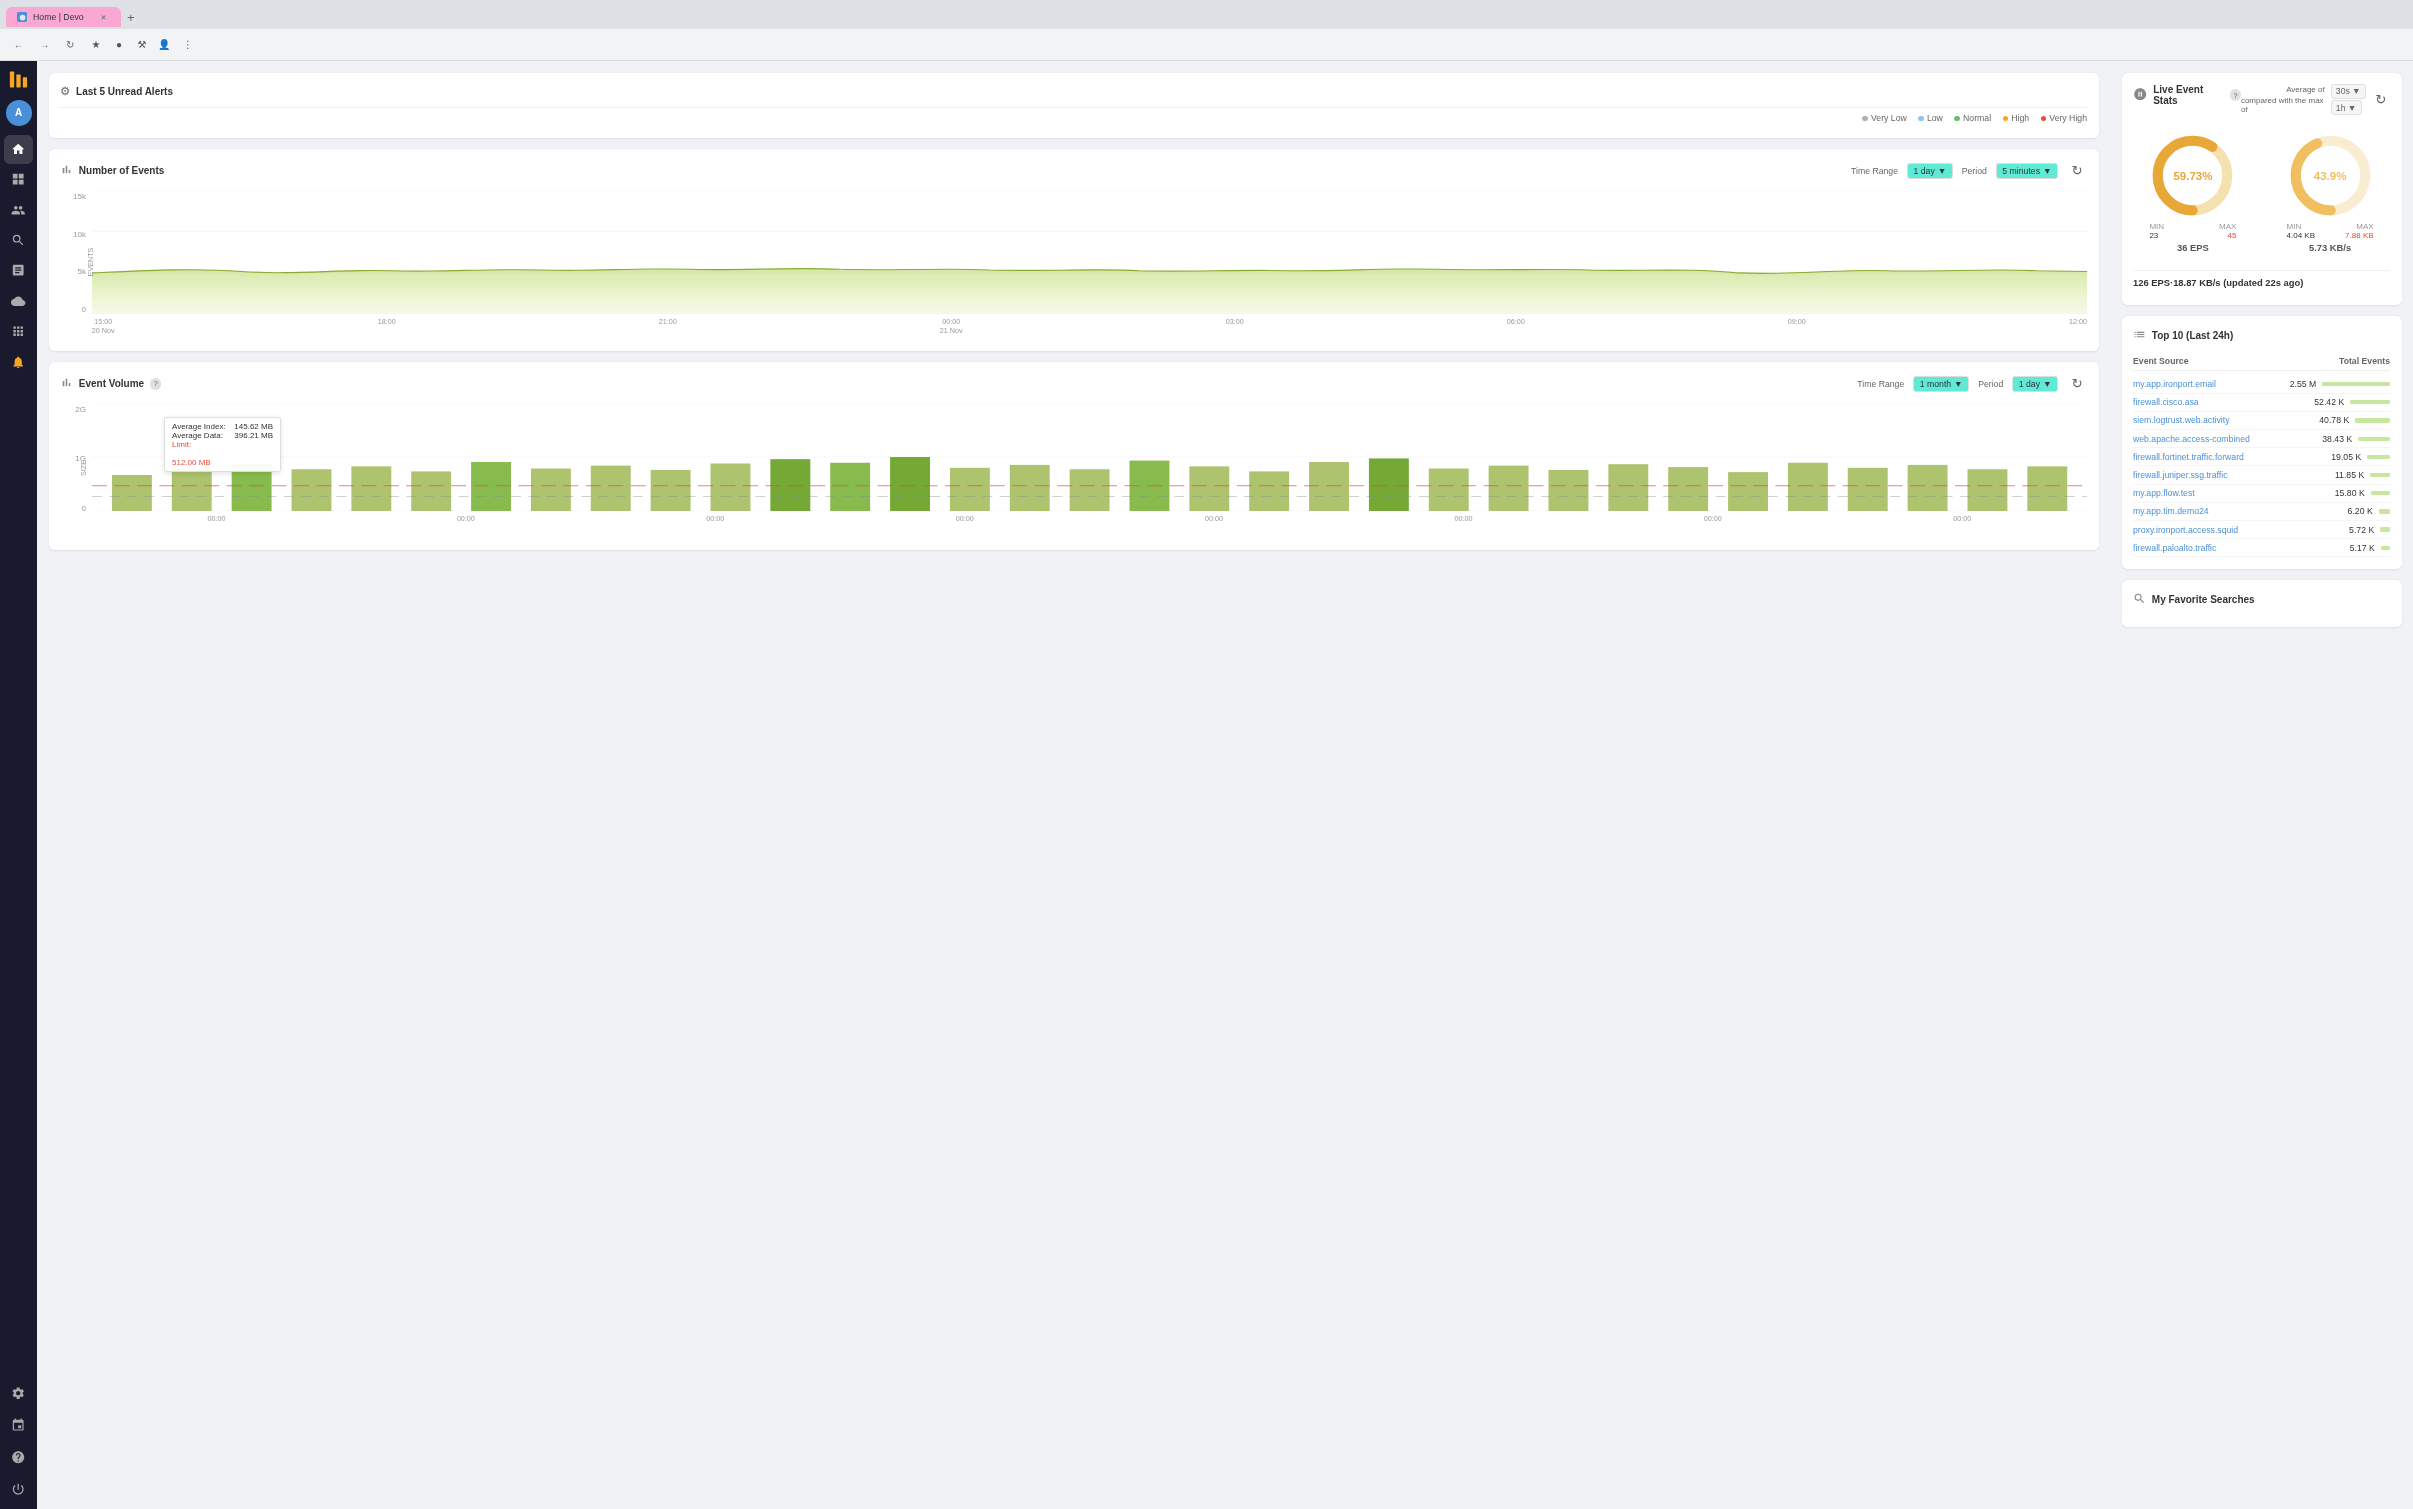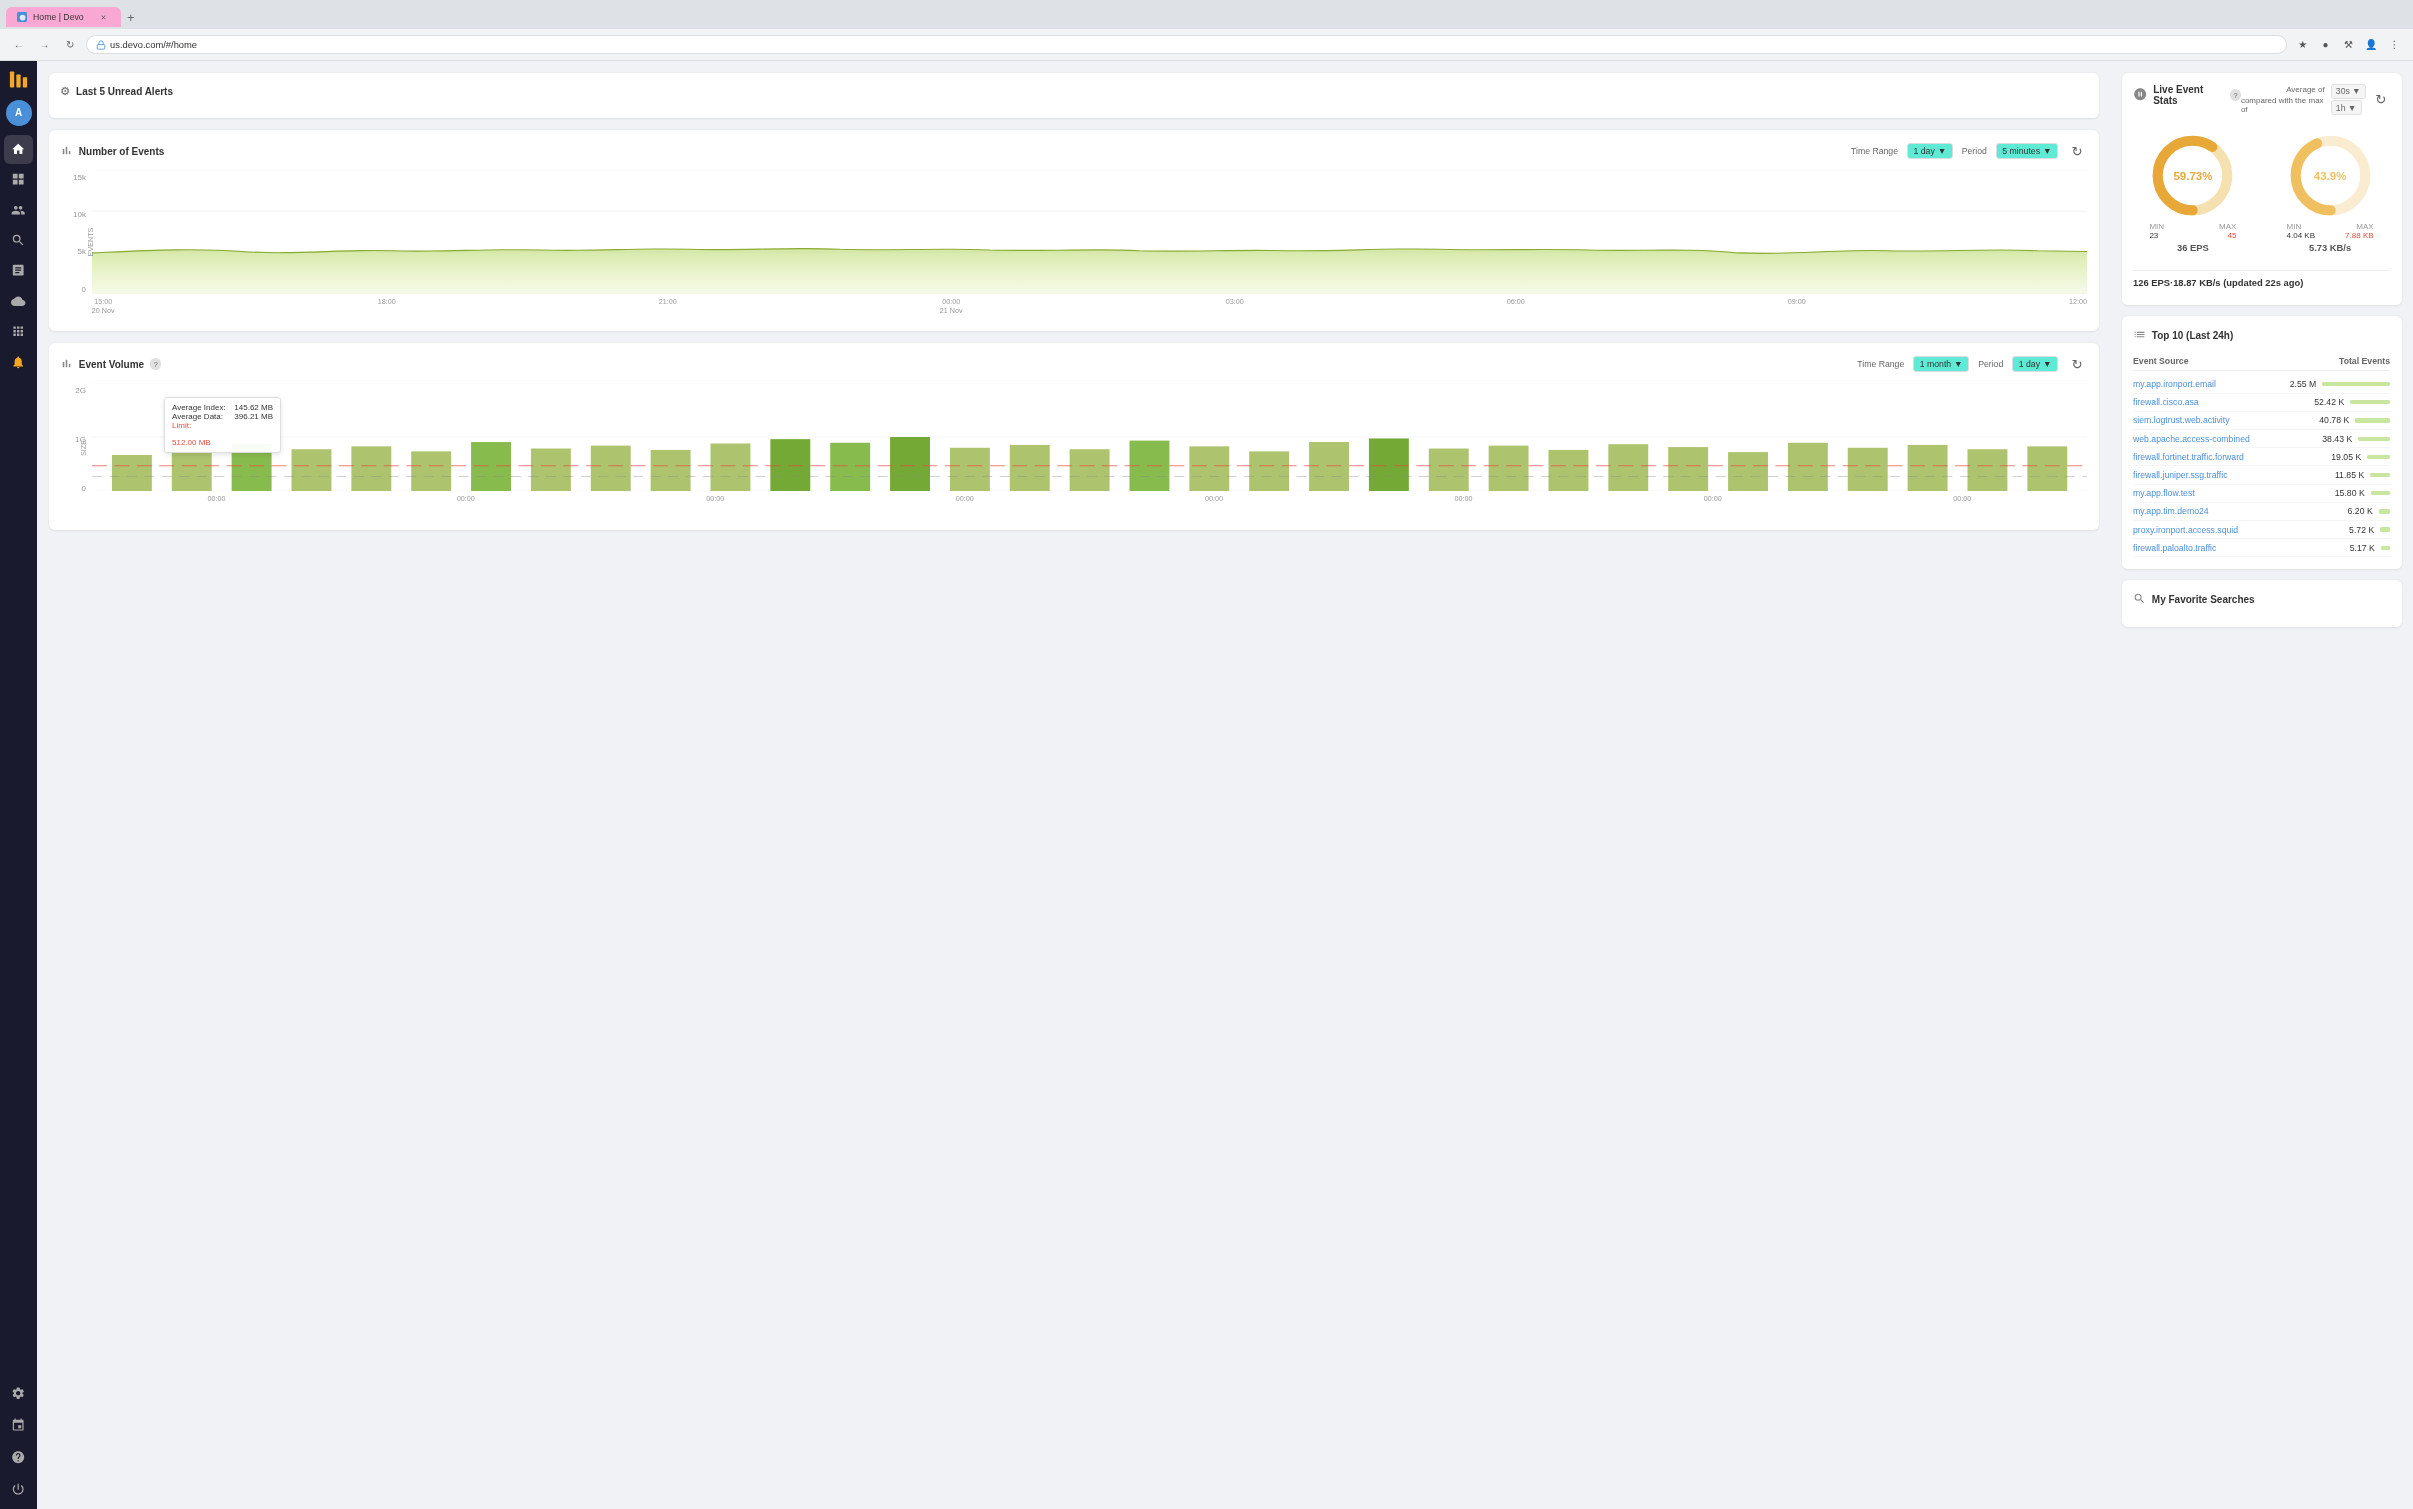--- a/index.html
+++ b/index.html
@@ -103,27 +103,20 @@
       </div>
       <span>Home | Devo</span>
       <span class="tab-close">✕</span>
     </div>
     <div class="new-tab-btn">+</div>
   </div>
   <div class="address-bar">
     <div class="nav-btn">←</div>
     <div class="nav-btn">→</div>
     <div class="nav-btn">↻</div>
-    <div class="url-bar">
-      <svg width="10" height="10" viewBox="0 0 24 24" fill="none" stroke="#4a90d9" stroke-width="2" style="margin-right:4.3px">
-          <rect x="3" y="11" width="18" height="11" rx="2" ry="2"></rect>
-          <path d="M7 11V7a5 5 0 0 1 10 0v4"></path>
-        </svg>
-      <span>us.devo.com/#/home</span>
-    </div>
     <div class="browser-actions">
       <div class="browser-action-btn">★</div>
       <div class="browser-action-btn">●</div>
       <div class="browser-action-btn">⚒</div>
       <div class="browser-action-btn">👤</div>
       <div class="browser-action-btn">⋮</div>
     </div>
   </div>
 </div>
 
@@ -208,20 +201,42 @@
   </div>
 
   <div class="main-content">
 
     <div class="center-panel">
 
       <div class="card">
         <div class="card-header">
           <span class="card-icon">⚙</span>
           <span class="card-title">Last 5 Unread Alerts</span>
+        </div>
+        <div class="legend">
+          <div class="legend-item">
+            <div class="legend-dot" style="background:#b0b0b0"></div>
+            <span>Very Low</span>
+          </div>
+          <div class="legend-item">
+            <div class="legend-dot" style="background:#8bc4f5"></div>
+            <span>Low</span>
+          </div>
+          <div class="legend-item">
+            <div class="legend-dot" style="background:#6ac06e"></div>
+            <span>Normal</span>
+          </div>
+          <div class="legend-item">
+            <div class="legend-dot" style="background:#f5a623"></div>
+            <span>High</span>
+          </div>
+          <div class="legend-item">
+            <div class="legend-dot" style="background:#e74c3c"></div>
+            <span>Very High</span>
+          </div>
         </div>
       </div>
 
       <div class="card">
         <div class="card-header">
           <span style="color:#888;font-size:11.5px;">
             <svg width="13" height="13" viewBox="0 0 24 24" fill="#888">
                 <path d="M5 9.2h3V19H5zM10.6 5h2.8v14h-2.8zm5.6 8H19v6h-2.8z"></path>
               </svg>
           </span>

